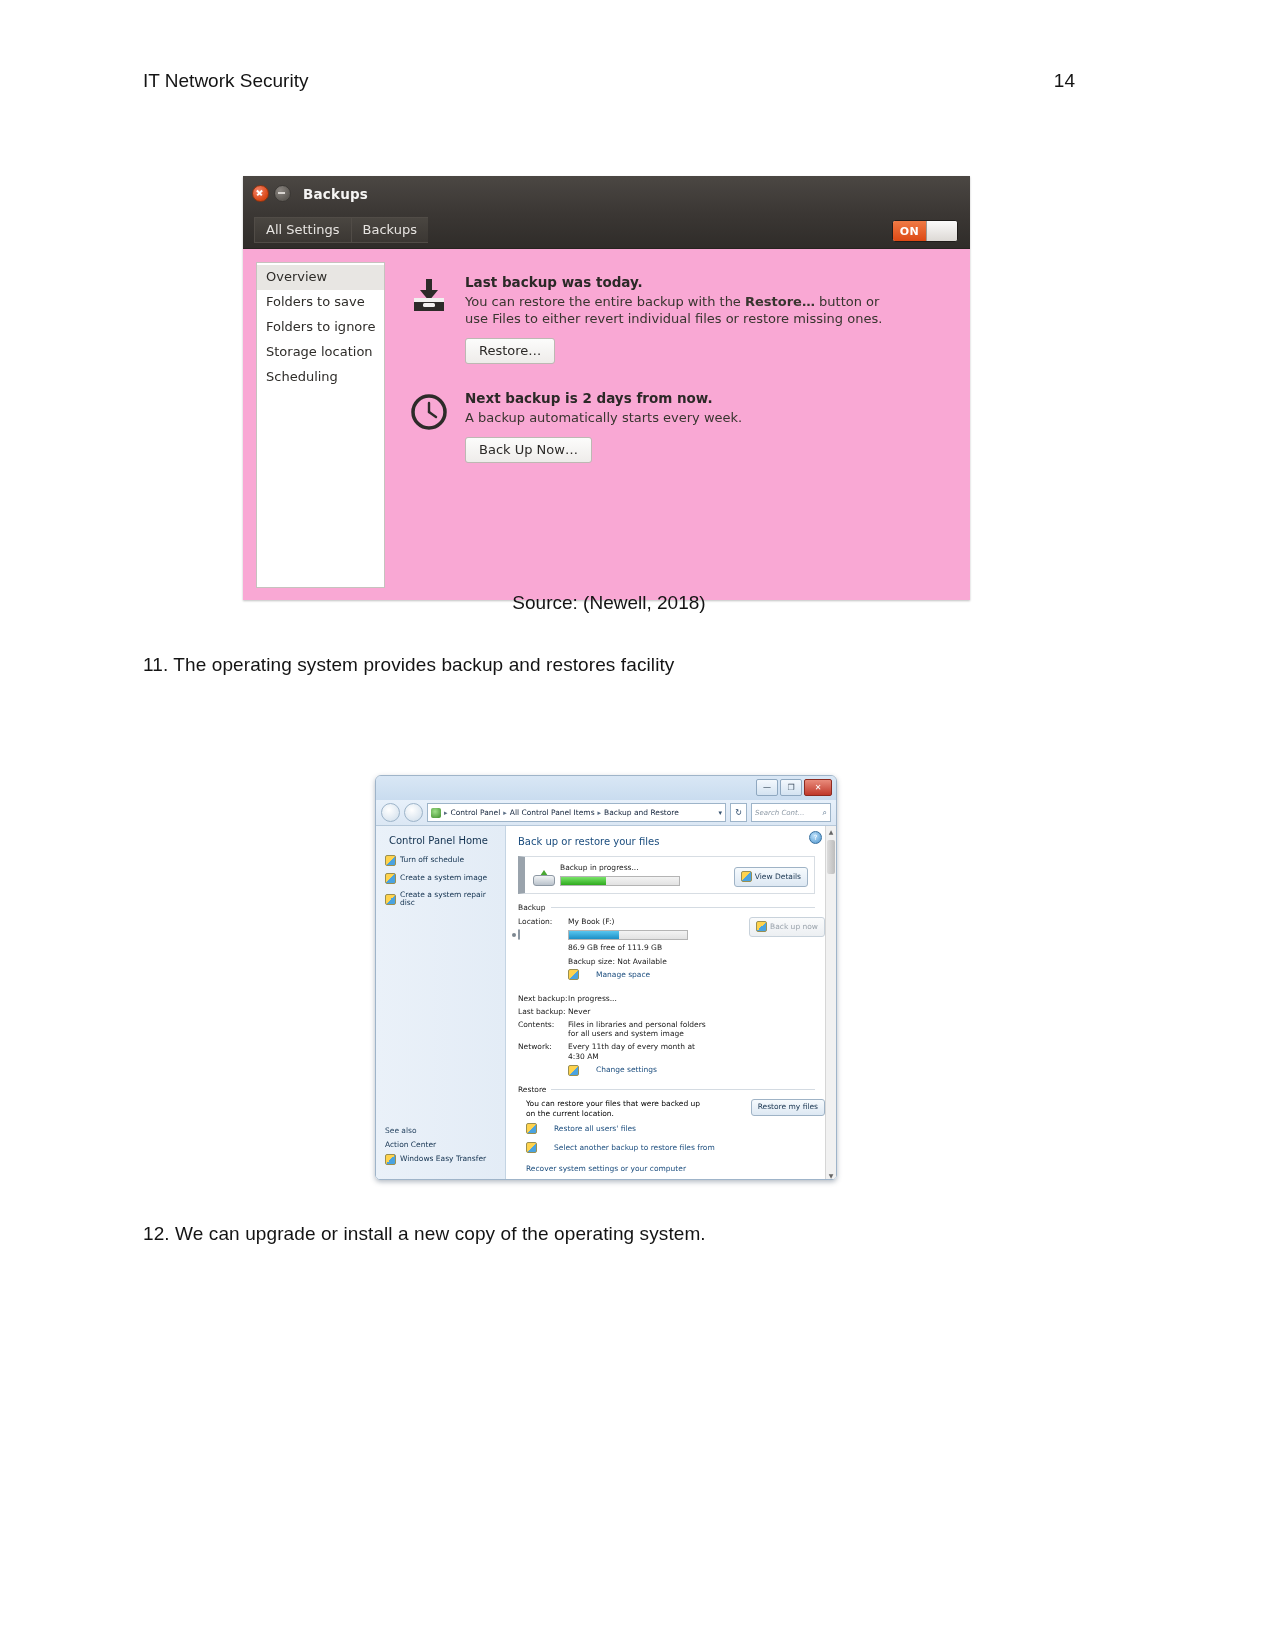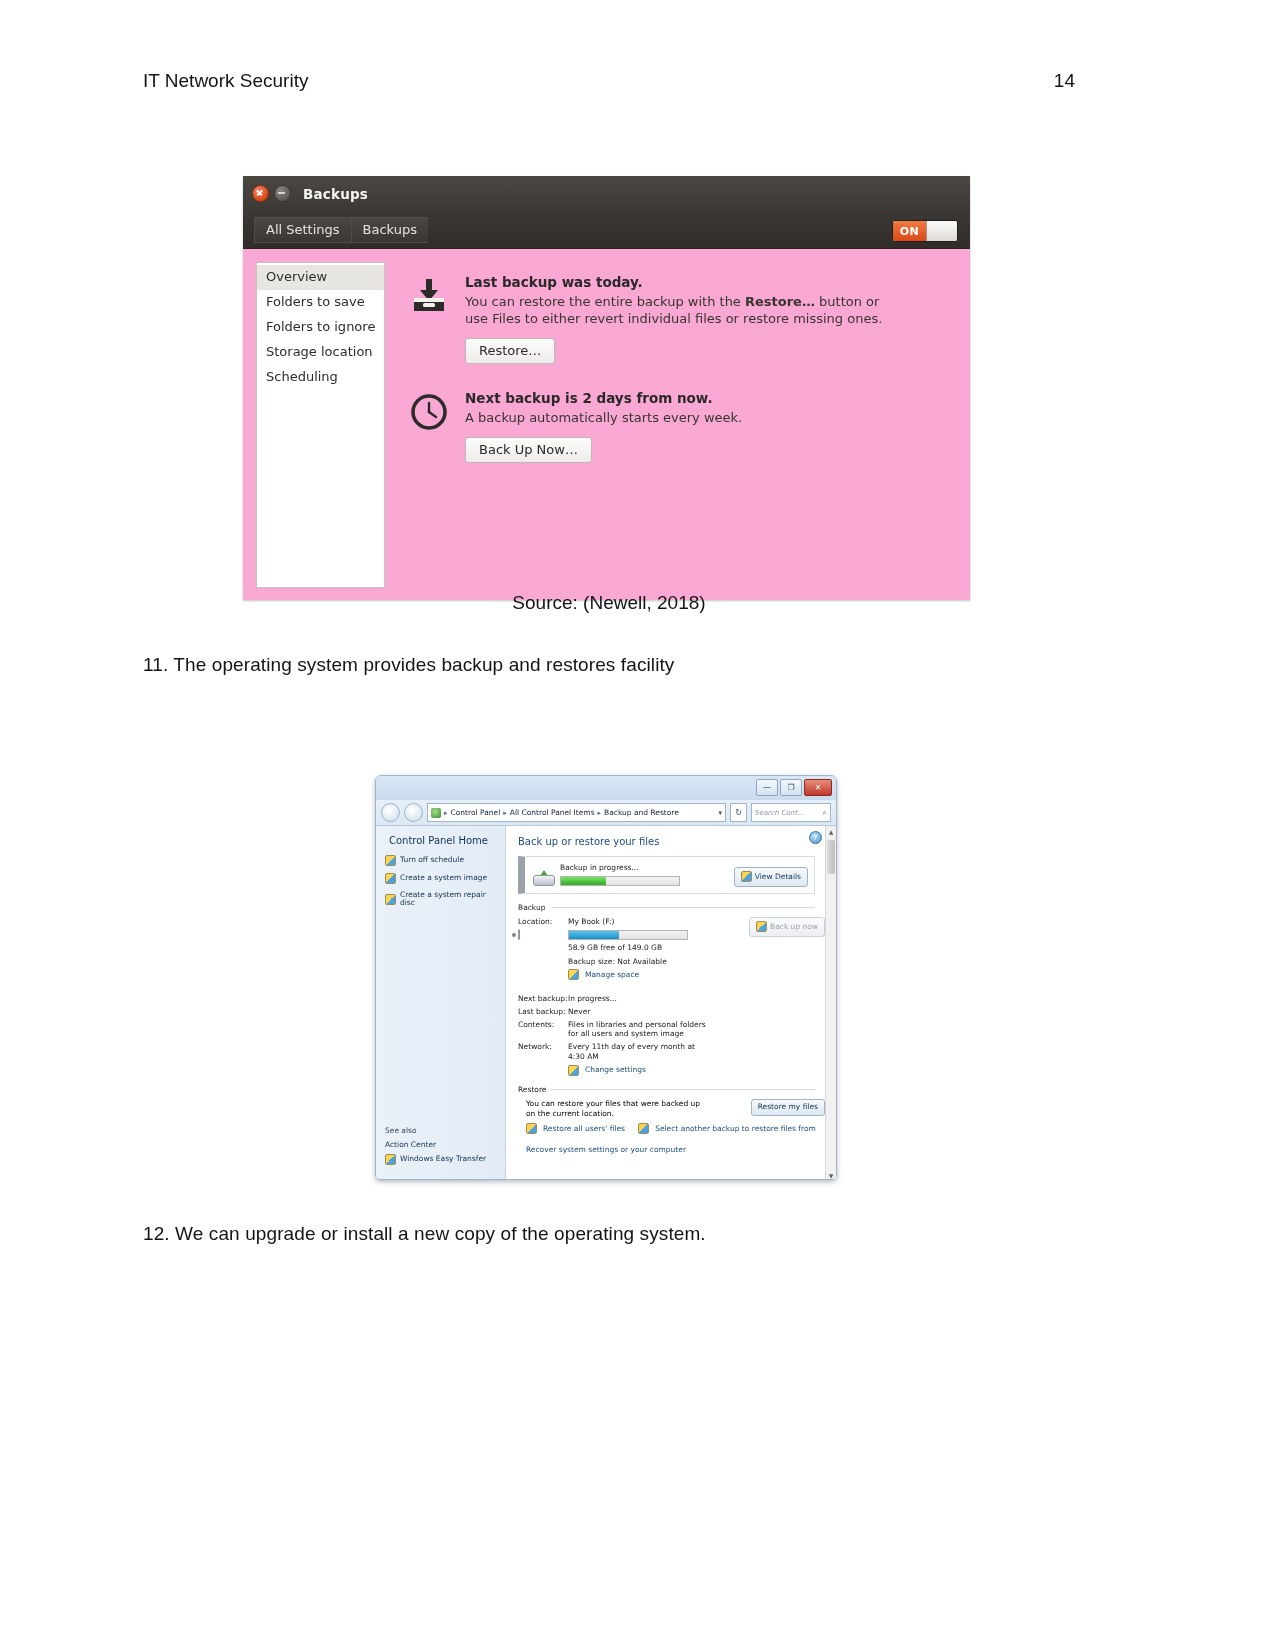--- a/index.html
+++ b/index.html
@@ -536,21 +536,21 @@
     font-size: 7.5px;
     color: #1a1a1a;
     margin-bottom: 3px;
     line-height: 1.3;
   }
   .kv .k { width: 50px; flex: 0 0 auto; }
   .kv .v { flex: 1; }
   .sublink {
     display: inline-flex;
     align-items: center;
-    gap: 6px;
+    gap: 17px;
     font-size: 7.5px;
     color: #1b4d7e;
   }
   .linktext { color: #1b4d7e; }
   .w7-relative { position: relative; }
   .hdd-big {
     width: 26px; height: 16px;
     border-radius: 3px;
     background: linear-gradient(to bottom, #fbfcfd, #c2cad2);
     border: 1px solid #8d98a3;
@@ -735,21 +735,21 @@
               <div class="v">My Book (F:)</div>
             </div>
             <div class="kv">
               <div class="k">
                 <span class="hdd-big"></span>
               </div>
               <div class="v">
                 <div class="bar blue">
                   <div class="fill" style="width: 42%;"></div>
                 </div>
-                <div style="margin-top:3px">58.9 GB free of 149.0 GB</div>
+                <div style="margin-top:3px">86.9 GB free of 111.9 GB</div>
                 <div style="margin-top:4px">Backup size: Not Available</div>
                 <div class="sublink" style="margin-top:3px">
                   <span class="shield-icon"></span>
                   <span>Manage space</span>
                 </div>
               </div>
             </div>
 
             <div class="w7-btn disabled btn-right" style="top:0">
               <span class="shield-icon"></span>

